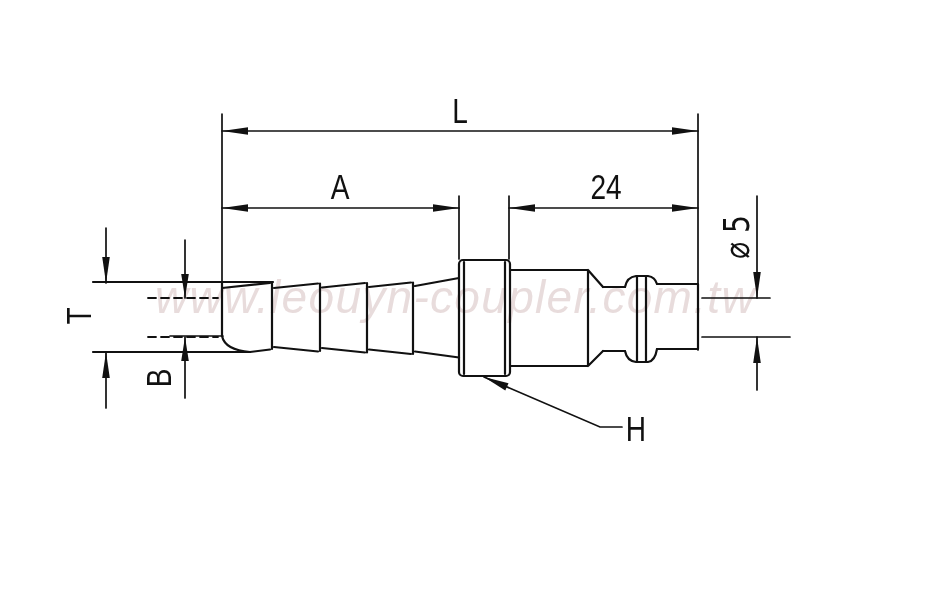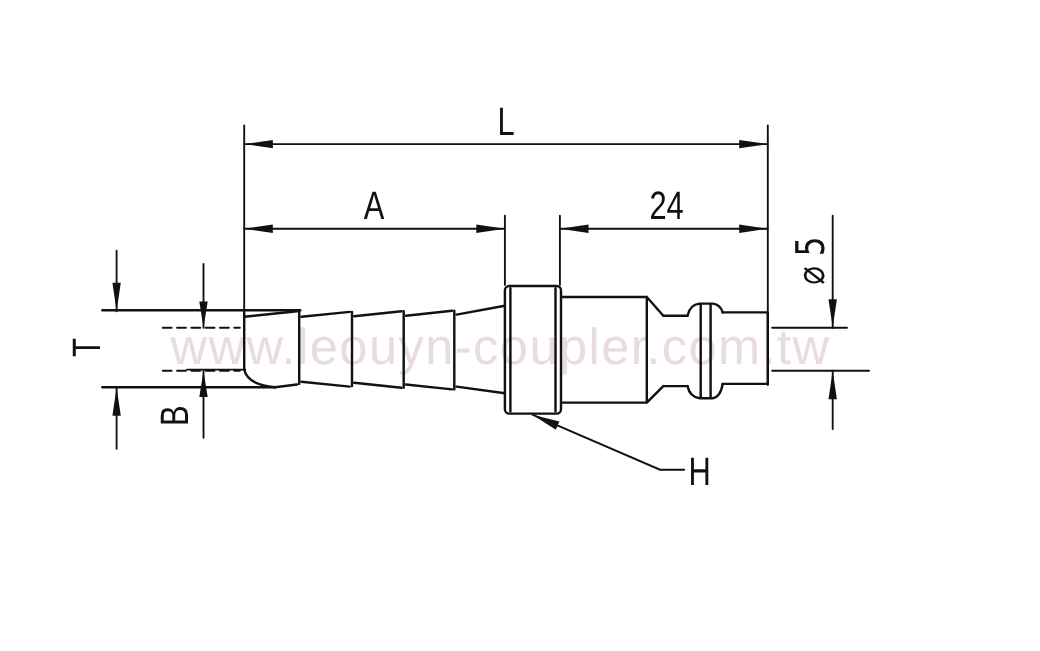--- a/index.html
+++ b/index.html
@@ -5,27 +5,28 @@
   html,body{margin:0;padding:0;background:#ffffff;}
   .canvas{
     position:relative;
     width:945px;height:592px;
     background:#ffffff;
     overflow:hidden;
     font-family:"Liberation Sans",sans-serif;
   }
   .watermark{
     position:absolute;
-    left:155px;top:288px;
+    left:155px;top:270px;
     font-size:46px;
     letter-spacing:1.3px;
     color:#e8dcdc;
     white-space:nowrap;
     user-select:none;
     z-index:1;
+    font-style:italic;
   }
   svg.drawing{
     position:absolute;left:0;top:0;
     z-index:2;
   }
   svg.drawing text{
     font-family:"Liberation Sans",sans-serif;
     font-size:36px;
     fill:#111111;
   }

